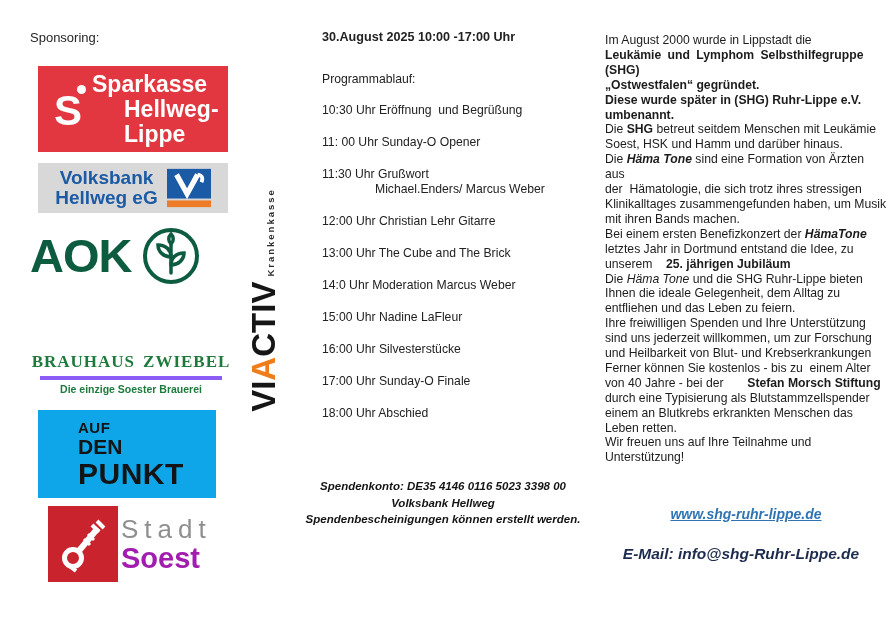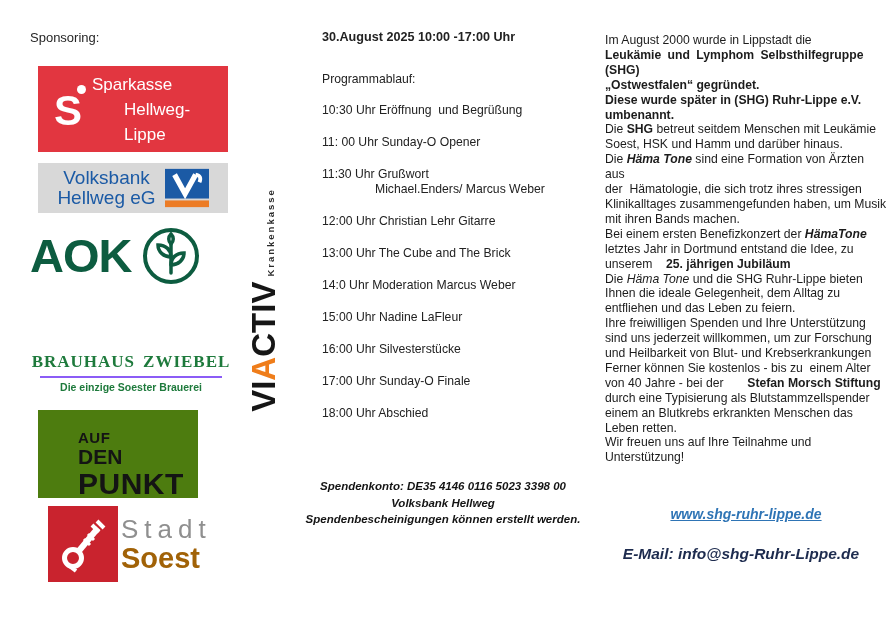--- a/index.html
+++ b/index.html
@@ -10,60 +10,60 @@
   .abs{position:absolute;}
 
   
   #sponsoring-label{left:30px;top:30px;font-size:13px;color:#262626;}
 
   #sparkasse{left:38px;top:66px;width:190px;height:86px;background:#e23640;
     display:flex;align-items:center;padding-left:16px;box-sizing:border-box;}
   .sk-emblem{position:relative;width:28px;height:54px;flex:0 0 auto;}
   .sk-s{font-size:42px;font-weight:700;color:#fff;line-height:58px;}
   .sk-dot{position:absolute;top:3px;right:-4px;width:9px;height:9px;border-radius:50%;background:#fff;}
-  .sk-text{margin-left:10px;color:#fff;font-size:17px;font-weight:400;line-height:25px;}
+  .sk-text{margin-left:10px;color:#fff;font-size:23px;font-weight:700;line-height:25px;}
   .sk-line2{margin-left:32px;}
 
   #volksbank{left:38px;top:163px;width:190px;height:50px;background:#d8d8d8;
     display:flex;align-items:center;justify-content:center;gap:9px;box-sizing:border-box;}
-  .vb-text{color:#1b5aa5;font-weight:400;font-size:19px;line-height:20px;text-align:center;}
+  .vb-text{color:#1b5aa5;font-weight:700;font-size:19px;line-height:20px;text-align:center;}
   .vb-emblem{width:44px;height:40px;}
 
   #aok{left:30px;top:226px;width:200px;height:116px;}
   .aok-row{display:flex;align-items:center;}
   .aok-word{font-size:47px;font-weight:700;color:#0d5c40;letter-spacing:-1px;line-height:58px;}
   .aok-circle{margin-left:10px;}
   .aok-sub{font-size:18px;font-weight:700;color:#3c5049;line-height:23px;margin-top:4px;}
 
   #brauhaus{left:40px;top:349px;width:182px;}
   .bh-row{display:flex;align-items:center;justify-content:center;gap:4px;
-    border-bottom:2px solid #8b5cf6;padding-bottom:1px;}
+    border-bottom:4px solid #8b5cf6;padding-bottom:1px;}
   .bh-word{font-family:"Liberation Serif", serif;font-weight:700;font-size:17px;
     letter-spacing:1px;color:#1e7a3c;}
   .bh-tagline{text-align:center;font-size:10.5px;font-weight:700;color:#1e7a3c;margin-top:3px;}
 
   #viactiv{left:233px;top:205px;width:48px;height:190px;}
   .via-inner{position:absolute;left:-71px;top:71px;width:190px;height:48px;
     transform:rotate(-90deg);display:flex;align-items:flex-end;justify-content:center;}
   .via-word{font-size:33px;font-weight:800;color:#161616;line-height:34px;letter-spacing:0;}
   .via-a{color:#ef7d1a;}
   .via-sub{font-size:9.5px;font-weight:700;color:#2a2a2a;letter-spacing:2px;margin-left:5px;margin-bottom:5px;}
 
-  #aufdenpunkt{left:38px;top:410px;width:160px;height:88px;background:#4d7c0f;
-    box-sizing:border-box;padding:20px 0 0 40px;}
+  #aufdenpunkt{left:38px;top:410px;width:178px;height:88px;background:#0ea5e9;
+    box-sizing:border-box;padding:10px 0 0 40px;}
   .adp1{font-size:15px;font-weight:800;color:#141414;line-height:16px;letter-spacing:.5px;}
   .adp2{font-size:21px;font-weight:800;color:#141414;line-height:22px;}
   .adp3{font-size:30px;font-weight:800;color:#141414;line-height:32px;letter-spacing:.5px;}
 
   #stadtsoest{left:48px;top:503px;width:175px;height:82px;display:flex;align-items:center;}
   .ss-square{width:70px;height:76px;background:#c9232e;flex:0 0 auto;
     display:flex;align-items:center;justify-content:center;}
   .ss-text{margin-left:3px;}
   .ss-stadt{font-size:26px;font-weight:400;color:#8f8f8f;letter-spacing:6px;line-height:28px;}
-  .ss-soest{font-size:29px;font-weight:700;color:#a16207;line-height:31px;}
+  .ss-soest{font-size:29px;font-weight:700;color:#a21caf;line-height:31px;}
 
   
   #program{left:322px;top:30px;width:262px;font-size:12.2px;color:#222;}
   .prog-date{font-weight:700;font-size:12.6px;white-space:pre-wrap;}
   .prog-heading{margin-top:28px;white-space:pre-wrap;}
   .prog-item{margin-top:17px;line-height:15px;}
   .prog-line1{white-space:pre-wrap;}
   .prog-line2{white-space:pre-wrap;margin-left:53px;}
   .prog-line2:empty{display:none;}
 

